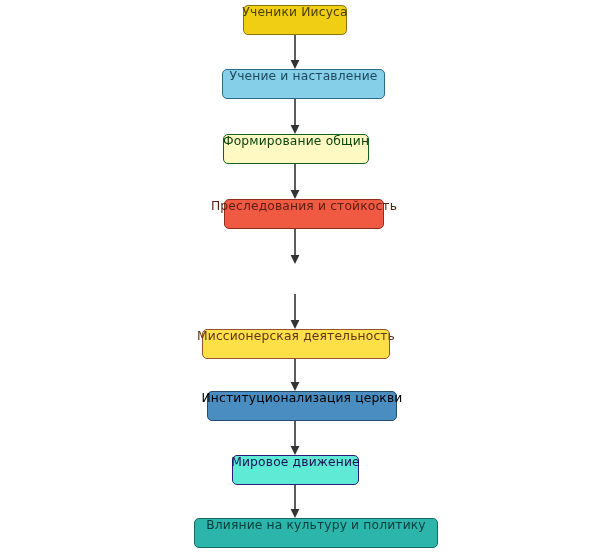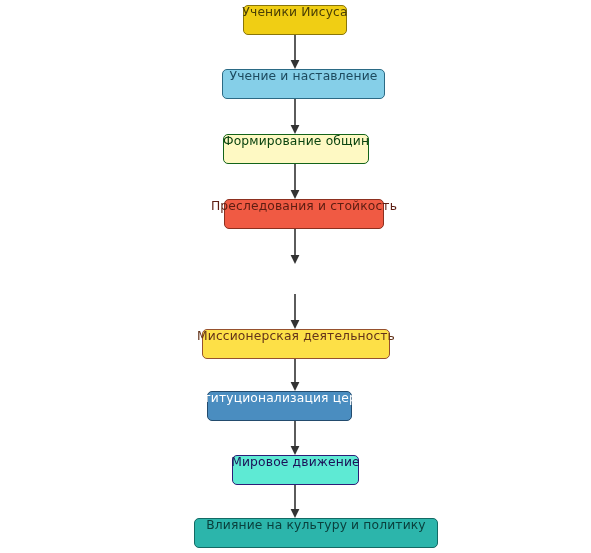--- a/index.html
+++ b/index.html
@@ -101,21 +101,21 @@
     </div>
     <div class="node" style="left: 223px; top: 134px; width: 146px; background: #fef9c3; border-color: rgb(19, 100, 26); color: rgb(11, 68, 16);">
       <span class="node-label">Формирование общин</span>
     </div>
     <div class="node" style="left: 224px; top: 199px; width: 160px; background: rgb(240, 90, 67); border-color: rgb(140, 47, 31); color: rgb(92, 29, 18);">
       <span class="node-label">Преследования и стойкость</span>
     </div>
     <div class="node" style="left: 202px; top: 329px; width: 188px; background: #fde047; border-color: rgb(150, 81, 46); color: rgb(99, 51, 26);">
       <span class="node-label">Миссионерская деятельность</span>
     </div>
-    <div class="node" style="left: 207px; top: 391px; width: 145px; background: rgb(74, 141, 192); border-color: rgb(35, 75, 109); color: #ffffff;">
+    <div class="node" style="left: 207px; top: 391px; width: 190px; background: rgb(74, 141, 192); border-color: rgb(35, 75, 109); color: #000000;">
       <span class="node-label">Институционализация церкви</span>
     </div>
     <div class="node" style="left: 232px; top: 455px; width: 127px; background: #5eead4; border-color: rgb(45, 29, 120); color: rgb(27, 16, 87);">
       <span class="node-label">Мировое движение</span>
     </div>
     <div class="node" style="left: 194px; top: 518px; width: 244px; background: rgb(44, 181, 171); border-color: rgb(19, 106, 100); color: rgb(10, 64, 61);">
       <span class="node-label">Влияние на культуру и политику</span>
     </div>
   </div>
 

